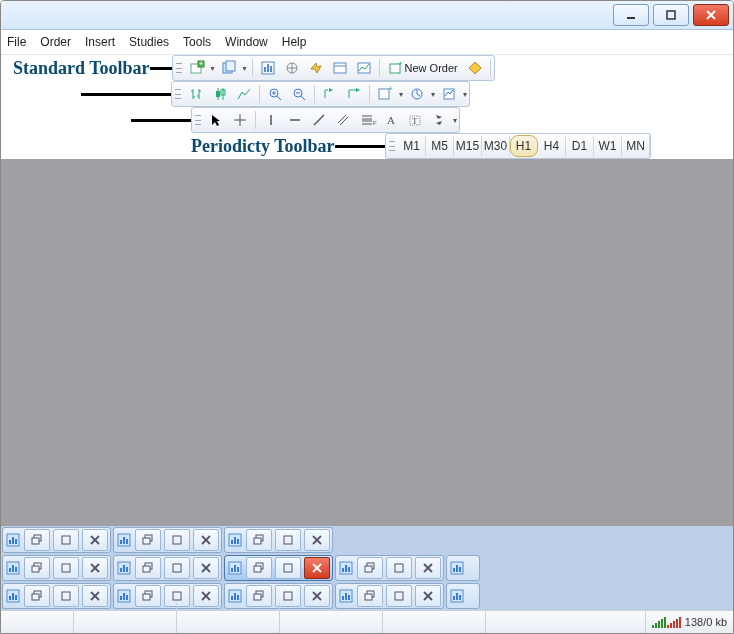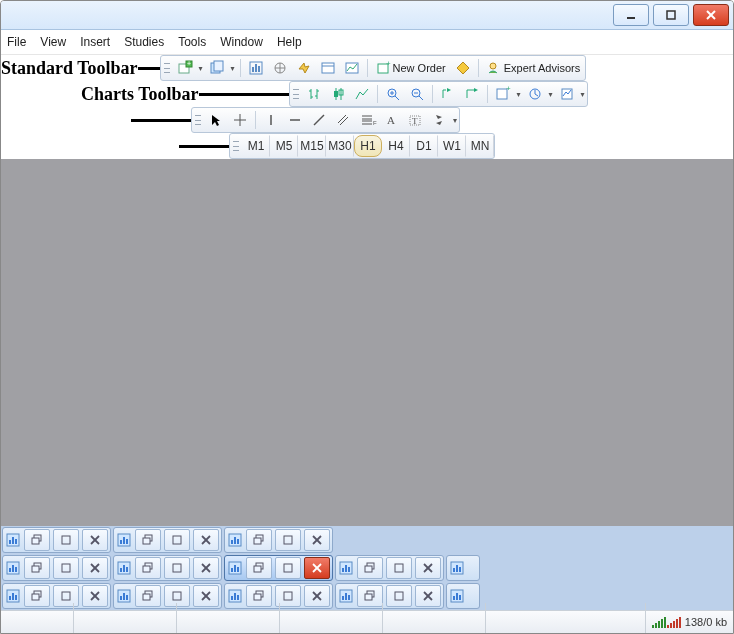--- a/index.html
+++ b/index.html
@@ -4,21 +4,21 @@
 <style>
 html,body{margin:0;padding:0;font-family:"Segoe UI",Tahoma,Arial,sans-serif;font-size:12px;background:#fff}
 .outer{width:734px;height:634px;border:1px solid #888;box-sizing:border-box;position:relative;display:flex;flex-direction:column;border-radius:4px 4px 0 0;overflow:hidden}
 .titlebar{height:28px;background:linear-gradient(to bottom,#eaf3fd,#d7e8fb);display:flex;justify-content:flex-end;align-items:center;padding:0 4px;gap:4px;border-bottom:1px solid #a8c3e0}
 .winbtn{width:34px;height:20px;border:1px solid #7a9cc1;border-radius:3px;display:flex;align-items:center;justify-content:center;background:linear-gradient(to bottom,#f5faff,#d9e9fc)}
 .winbtn.close{background:linear-gradient(to bottom,#f07a67,#d63d1f);border-color:#8a2d18}
 .winbtn svg{display:block}
 .menubar{height:20px;display:flex;align-items:center;padding:2px 6px;gap:14px;background:#fff;border-bottom:1px solid #e6e6e6}
 .menuitem{color:#222;cursor:default}
 .labelrow{display:flex;align-items:center;height:26px;background:#fff}
-.labeltext{font-weight:700;font-family:Georgia,"Times New Roman",serif;font-size:18px;color:#000000;white-space:nowrap;padding-left:0}
+.labeltext{font-weight:700;font-family:Georgia,"Times New Roman",serif;font-size:18px;color:#0c4a6e;white-space:nowrap;padding-left:12px}
 .connector{height:3px;background:#000;flex:0 0 auto}
 .toolbar{display:flex;align-items:center;height:24px;border:1px solid #b8c7d9;border-radius:3px;background:linear-gradient(to bottom,#fefefe,#e9eef5);margin-right:4px}
 .grip{width:6px;height:18px;margin:0 3px;display:flex;flex-direction:column;justify-content:space-evenly}
 .grip span{height:1px;background:#9aa7b6}
 .tbtn{min-width:22px;height:22px;display:flex;align-items:center;justify-content:center;margin:0 1px;border-radius:2px}
 .dd{width:8px;display:flex;align-items:center;justify-content:center;color:#555;font-size:8px}
 .sep{width:1px;height:18px;background:#c8d2de;margin:0 3px}
 .tbtn-text{padding:0 4px;font-size:11px;color:#222;display:flex;align-items:center;gap:3px}
 .period{min-width:26px;height:20px;font-size:12px;color:#333;display:flex;align-items:center;justify-content:center;border:1px solid transparent;border-right:1px solid #d0d6df}
 .period.active{background:linear-gradient(to bottom,#f8f4e0,#f0e6b8);border:1px solid #cdaf5e;border-radius:8px}
@@ -56,21 +56,21 @@
     <div class="winbtn close">
       <svg width="10" height="10">
           <line x1="1" y1="1" x2="9" y2="9" stroke="#fff" stroke-width="2"></line>
           <line x1="9" y1="1" x2="1" y2="9" stroke="#fff" stroke-width="2"></line>
         </svg>
     </div>
   </div>
 
   <div class="menubar">
     <span class="menuitem">File</span>
-    <span class="menuitem">View</span>
+    <span class="menuitem">Order</span>
     <span class="menuitem">Insert</span>
     <span class="menuitem">Studies</span>
     <span class="menuitem">Tools</span>
     <span class="menuitem">Window</span>
     <span class="menuitem">Help</span>
   </div>
 
   <div class="labelrow">
     <span class="labeltext">Standard Toolbar</span>
     <div class="connector" style="width:22px"></div>
@@ -135,33 +135,25 @@
             <text x="10" y="5" font-size="8" fill="#3a7">+</text>
           </svg>
         <span>New Order</span>
       </div>
       <div class="tbtn">
           <svg width="14" height="14">
             <polygon points="7,1 13,7 7,13 1,7" fill="#f5c93d" stroke="#b58a1f"></polygon>
           </svg>
         </div>
       <div class="sep"></div>
-      <div class="tbtn tbtn-text">
-        <svg width="14" height="14">
-            <circle cx="6" cy="5" r="3" fill="#ffe08a" stroke="#b58a1f"></circle>
-            <path d="M2 12 Q6 8 10 12" fill="#6ab04c" stroke="#3a7"></path>
-          </svg>
-        <span>Expert Advisors</span>
-      </div>
     </div>
   </div>
 
   <div class="labelrow">
     <div style="flex:0 0 80px"></div>
-    <span class="labeltext">Charts Toolbar</span>
     <div class="connector" style="width:90px"></div>
     <div class="toolbar">
       <div class="grip">
           <span></span>
           <span></span>
           <span></span>
         </div>
       <div class="tbtn">
           <svg width="14" height="14">
             <line x1="4" y1="2" x2="4" y2="12" stroke="#2a7"></line>
@@ -307,20 +299,21 @@
             <polygon points="4,2 10,4 6,6" fill="#555"></polygon>
             <polygon points="10,8 4,10 8,12" fill="#555"></polygon>
           </svg>
         </div>
       <div class="dd">▾</div>
     </div>
   </div>
 
   <div class="labelrow">
     <div style="flex:0 0 178px"></div>
+    <span class="labeltext">Periodicty Toolbar</span>
     <div class="connector" style="width:50px"></div>
     <div class="toolbar" id="period-toolbar">
       <div class="grip">
           <span></span>
           <span></span>
           <span></span>
         </div>
 
     <div class="period">M1</div>
         <div class="period">M5</div>

